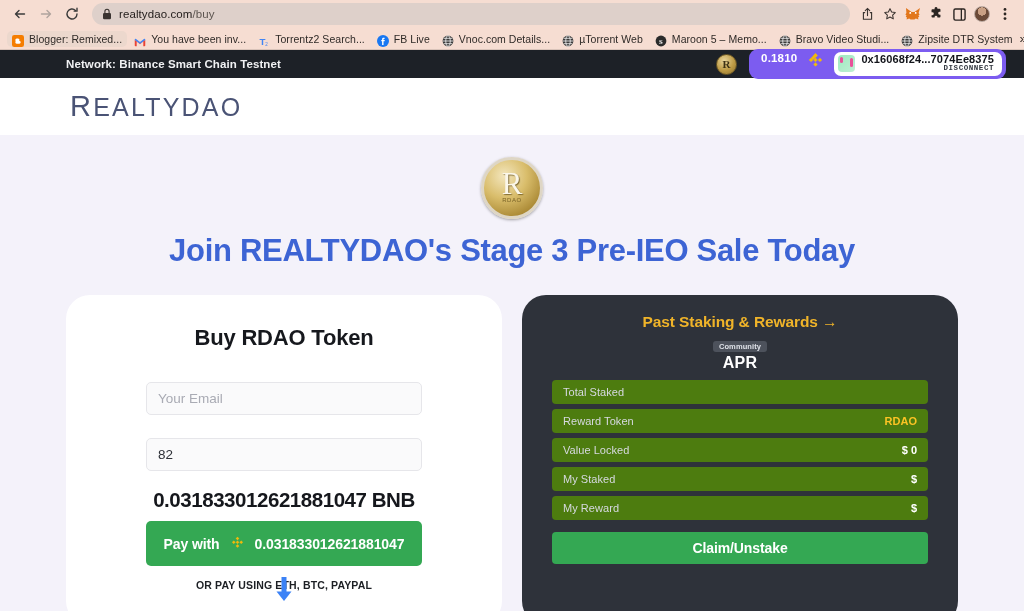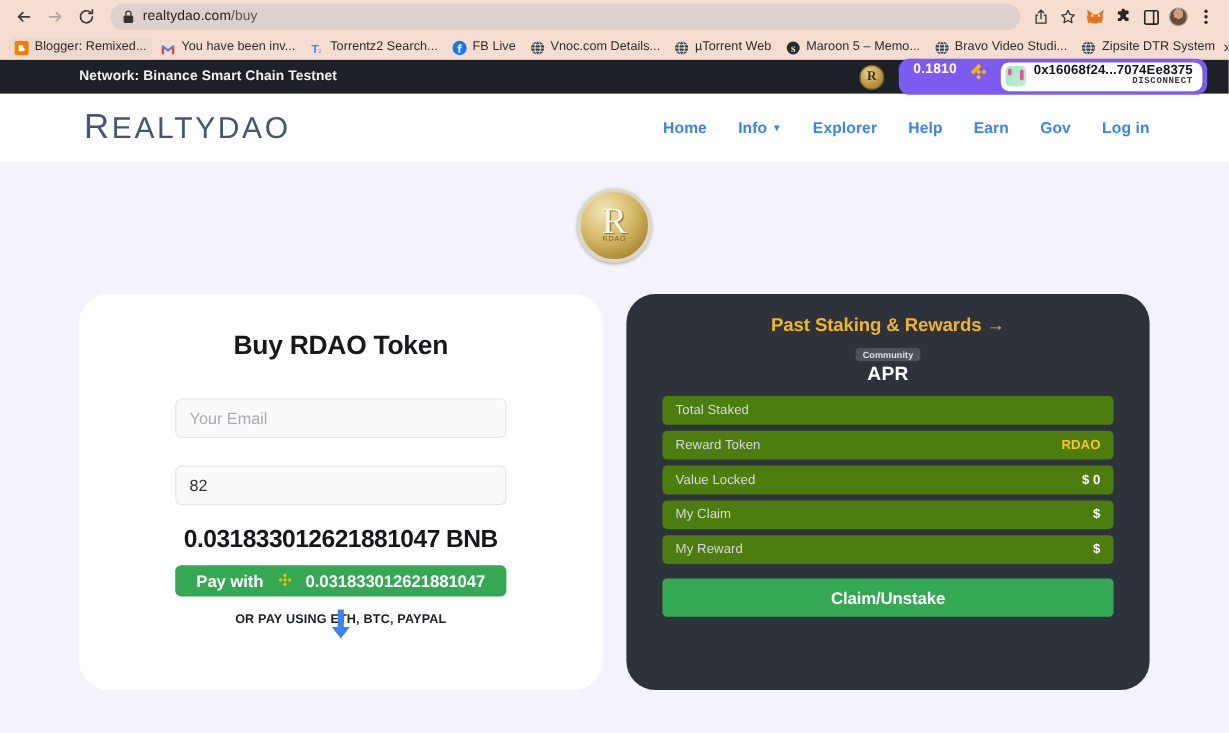--- a/index.html
+++ b/index.html
@@ -262,21 +262,21 @@
   .amount-line {
     text-align: center;
     font-size: 20.5px;
     font-weight: 800;
     color: #15171c;
     letter-spacing: -.45px;
     margin: 9px 0 9px;
   }
   .pay-btn {
     width: 100%;
-    height: 26px;
+    height: 45px;
     background: #34a853;
     border: none;
     border-radius: 5px;
     color: #fff;
     font-size: 14px;
     font-weight: 600;
     font-family: "Liberation Sans", sans-serif;
     display: flex; align-items: center; justify-content: center;
     gap: 9px;
     cursor: pointer;
@@ -532,52 +532,29 @@
           <div class="wallet-addr">0x16068f24...7074Ee8375</div>
           <div class="wallet-disconnect">DISCONNECT</div>
         </div>
       </div>
     </div>
   </div>
 </div>
 
 <div class="site-header">
   <div class="brand"><span class="cap">R</span><span>EALTYDAO</span></div>
-  <div class="nav" id="main-nav">
-      <a href="#">
-        <span>Home</span>
-      </a>
-      <a href="#">
-        <span>Info</span>
-        <span class="caret">▼</span>
-      </a>
-      <a href="#">
-        <span>Explorer</span>
-      </a>
-      <a href="#">
-        <span>Help</span>
-      </a>
-      <a href="#">
-        <span>Earn</span>
-      </a>
-      <a href="#">
-        <span>Gov</span>
-      </a>
-      <a href="#">
-        <span>Log in</span>
-      </a>
-    </div>
 </div>
 
 <div class="page">
   <div class="coin-big">
     <span class="r">R</span>
     <span class="sub">RDAO</span>
   </div>
 
+  <h1 class="hero-title">Join REALTYDAO's Stage 3 Pre-IEO Sale Today</h1>
 
   <div class="cards">
 
     <div class="buy-card">
       <div class="buy-title">Buy RDAO Token</div>
       <input class="field" type="text" placeholder="Your Email" style="">
       <input class="field" type="text" value="82" style="">
       <div class="amount-line">0.031833012621881047 BNB</div>
       <button class="pay-btn">
         <span>Pay with</span>
@@ -614,21 +591,21 @@
           </div>
           <div class="stat-row">
             <span class="stat-key">Reward Token</span>
             <span class="stat-val gold">RDAO</span>
           </div>
           <div class="stat-row">
             <span class="stat-key">Value Locked</span>
             <span class="stat-val">$ 0</span>
           </div>
           <div class="stat-row">
-            <span class="stat-key">My Claim</span>
+            <span class="stat-key">My Staked</span>
             <span class="stat-val">$</span>
           </div>
           <div class="stat-row">
             <span class="stat-key">My Reward</span>
             <span class="stat-val">$</span>
           </div>
         </div>
       <button class="claim-btn">Claim/Unstake</button>
     </div>
   </div>

